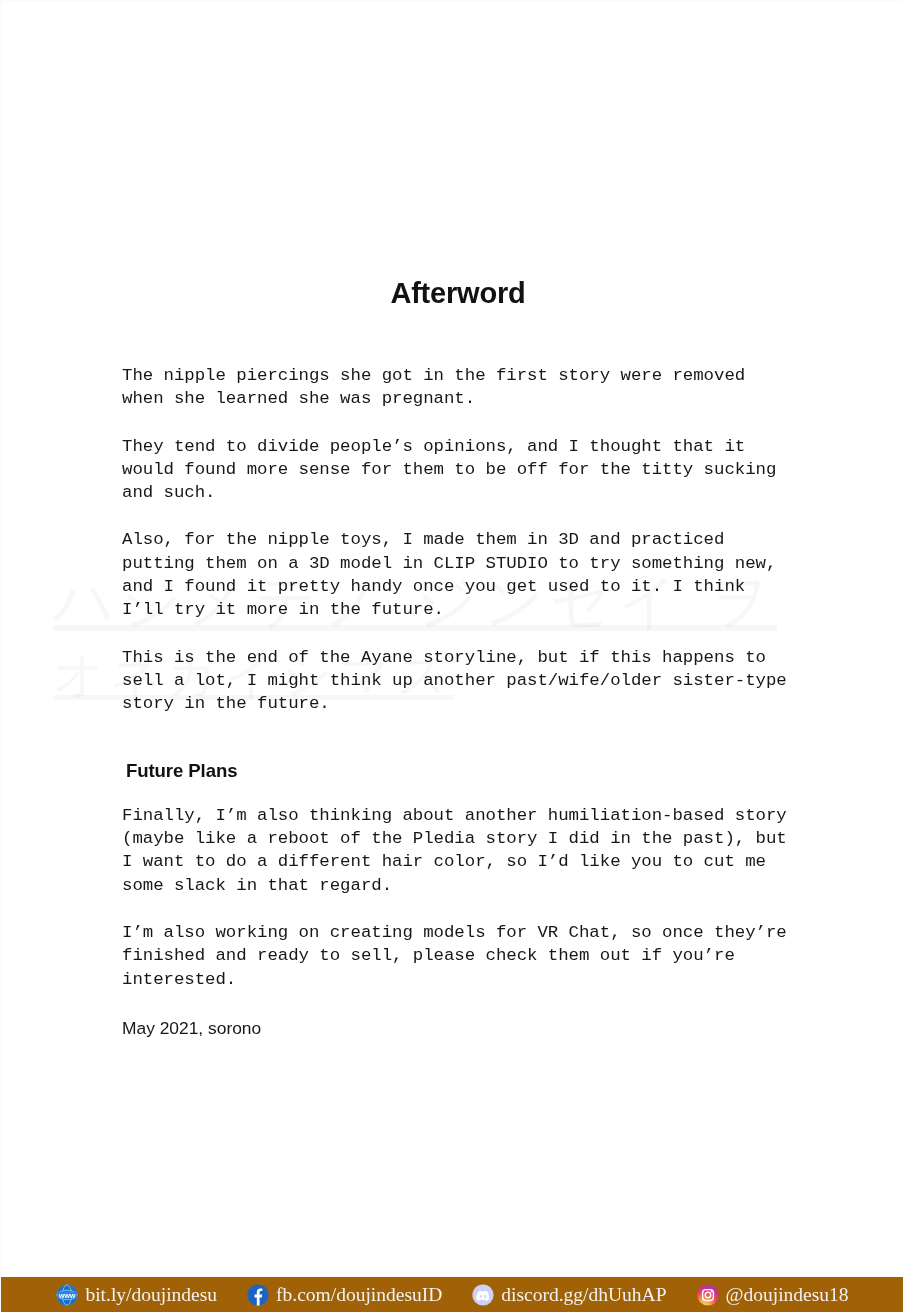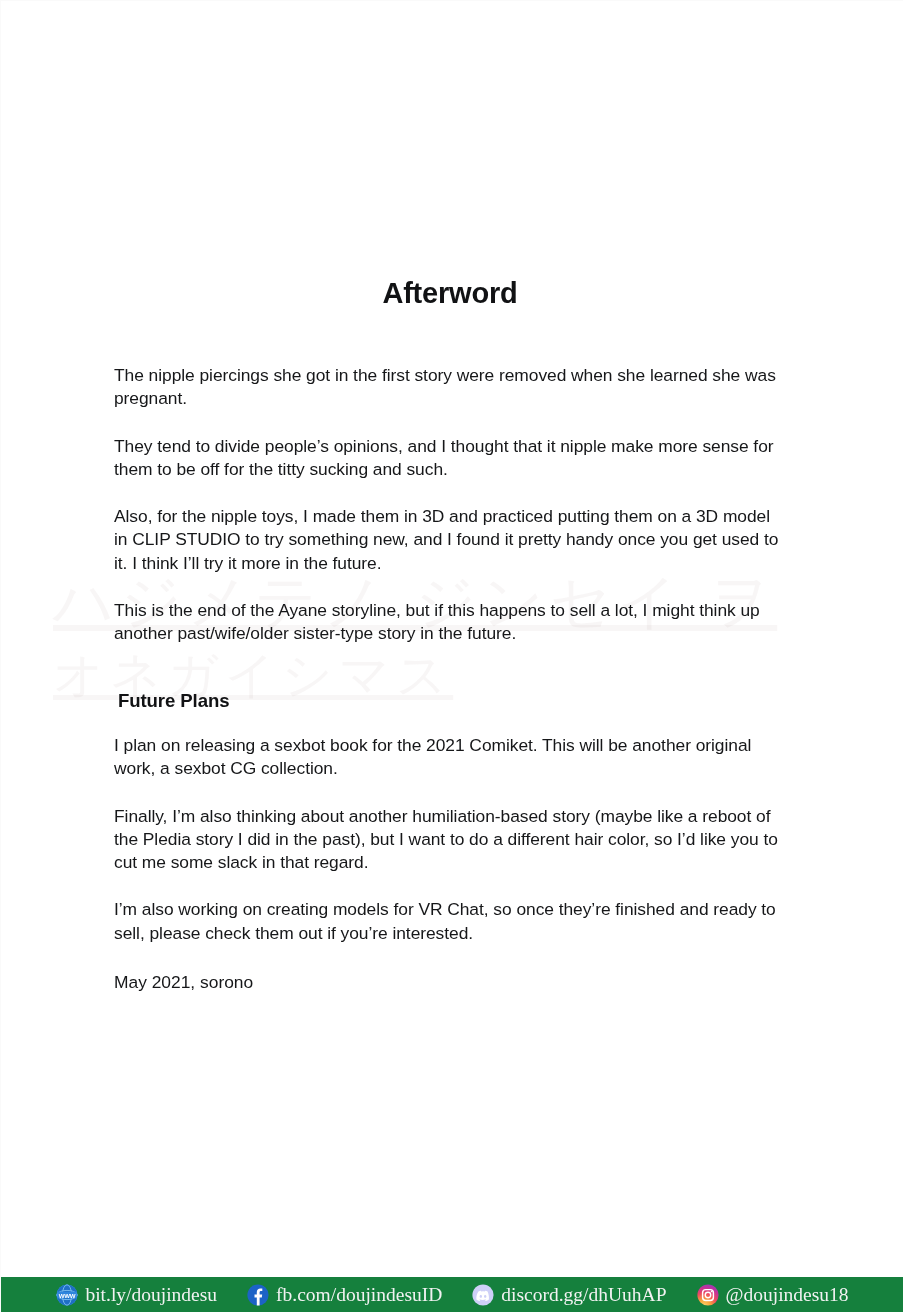--- a/index.html
+++ b/index.html
@@ -40,21 +40,21 @@
     white-space: nowrap;
     pointer-events: none;
     user-select: none;
     line-height: 1.35;
     text-decoration: underline;
   }
   .watermark .wm2 { font-size: 50px; }
 
   .content {
     position: absolute;
-    left: 113px;
+    left: 121px;
     top: 0;
     width: 672px;
   }
 
   .doc-title {
     text-align: center;
     font-size: 29px;
     font-weight: bold;
     color: #111214;
     letter-spacing: -0.2px;
@@ -66,20 +66,21 @@
   .body-block {
     margin-top: 56px;
   }
 
   p.para {
     margin: 12px 0 24px 0;
     font-size: 17.4px;
     line-height: 23.3px;
     color: #161719;
     letter-spacing: -0.05px;
+    font-family: Liberation Mono, monospace;
   }
   p.para:last-child { margin-bottom: 0; }
 
   .section-heading {
     font-size: 18.6px;
     font-weight: bold;
     color: #111214;
     margin: 44px 0 22px 4px;
     line-height: 1.2;
     letter-spacing: -0.1px;
@@ -92,21 +93,21 @@
     color: #161719;
   }
 
   
   .footer {
     position: absolute;
     left: 0;
     bottom: 0;
     width: 903px;
     height: 35px;
-    background: #15803d;
+    background: #a16207;
     display: flex;
     align-items: center;
     justify-content: center;
     gap: 8px;
   }
   .footer-item {
     display: flex;
     align-items: center;
     gap: 7px;
     padding: 0 11px;
@@ -142,29 +143,28 @@
     <div class="wm1">ハジメテノ ジンセイ ヲ</div>
     <div class="wm2">オネガイシマス</div>
   </div>
 
   <div class="content">
 
     <h1 class="doc-title">Afterword</h1>
 
     <div class="body-block">
       <p class="para">The nipple piercings she got in the first story were removed when she learned she was pregnant.</p>
-      <p class="para">They tend to divide people’s opinions, and I thought that it nipple make more sense for them to be off for the titty sucking and such.</p>
+      <p class="para">They tend to divide people’s opinions, and I thought that it would found more sense for them to be off for the titty sucking and such.</p>
       <p class="para">Also, for the nipple toys, I made them in 3D and practiced putting them on a 3D model in CLIP STUDIO to try something new, and I found it pretty handy once you get used to it. I think I’ll try it more in the future.</p>
       <p class="para">This is the end of the Ayane storyline, but if this happens to sell a lot, I might think up another past/wife/older sister-type story in the future.</p>
     </div>
 
     <h2 class="section-heading">Future Plans</h2>
 
     <div>
-      <p class="para">I plan on releasing a sexbot book for the 2021 Comiket. This will be another original work, a sexbot CG collection.</p>
       <p class="para">Finally, I’m also thinking about another humiliation-based story (maybe like a reboot of the Pledia story I did in the past), but I want to do a different hair color, so I’d like you to cut me some slack in that regard.</p>
       <p class="para">I’m also working on creating models for VR Chat, so once they’re finished and ready to sell, please check them out if you’re interested.</p>
     </div>
 
     <div class="signature">May 2021,  sorono</div>
 
   </div>
 
   <div class="footer">
 

